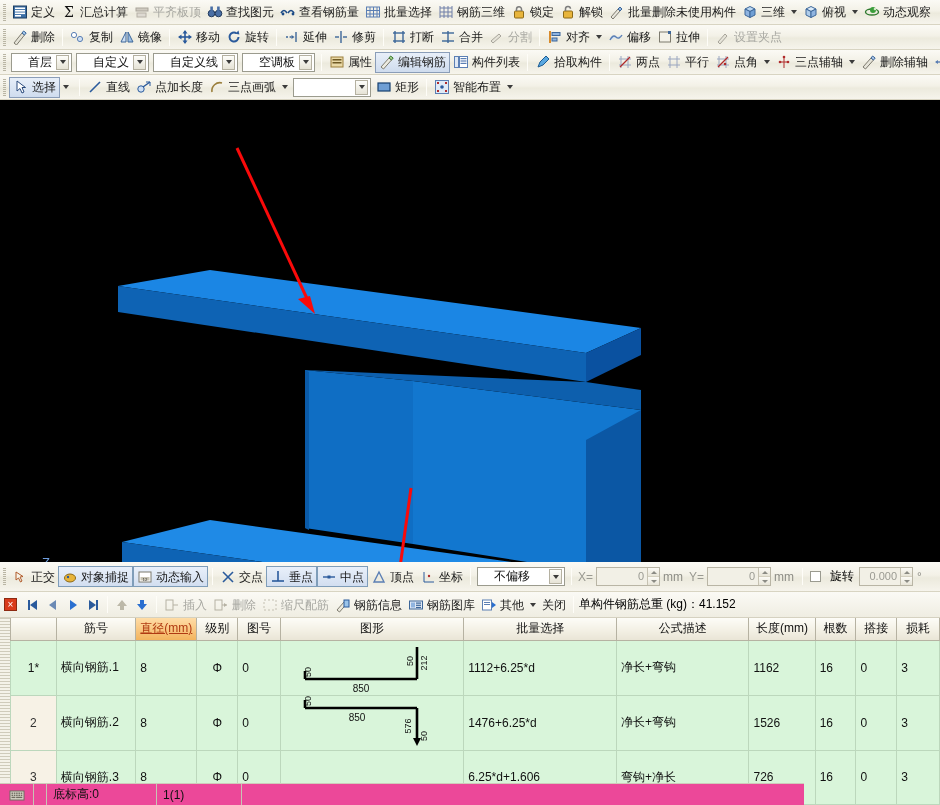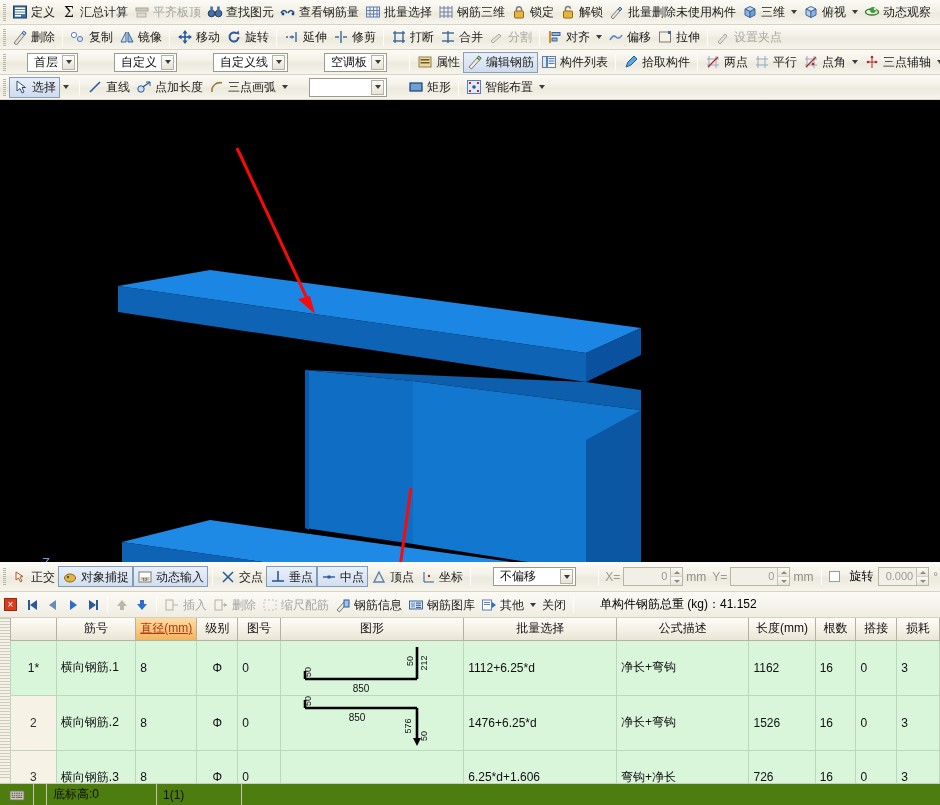--- a/index.html
+++ b/index.html
@@ -46,22 +46,22 @@
     border-top:4px solid #3b3b3b; margin-left:3px; flex:0 0 auto;
   }
 
   
   .ic { width:16px; height:16px; flex:0 0 auto; display:block; }
 
   
   .combo {
     display:inline-flex; align-items:center; justify-content:space-between;
     height:19px; background:#fff; border:1px solid #9b9b8e;
-    padding:0 2px 0 6px; font-size:12px; color:#111;
-    margin:0 18px;
+    padding:0 2px 0 16px; font-size:12px; color:#111;
+    margin:0 2px;
   }
   .combo .cv { overflow:hidden; }
   .combo .cbtn {
     width:13px;height:15px;margin-left:4px;
     background:linear-gradient(to bottom,#fdfdfa,#e6e3d6);
     border:1px solid #b5b1a1;
     display:flex;align-items:center;justify-content:center;
   }
   .btn-sunken {
     border:1px solid #8a9db8;
@@ -157,22 +157,22 @@
   }
   td.rowhdr.plain { background:#f7f2e6; color:#333; }
   td.sel {
     background:#c5e5e2;
     border-left:2px solid #111;
   }
   td.figure { padding:0; position:relative; }
 
   
   #statusbar {
-    position:absolute; left:0; bottom:0; width:940px; height:22px;
-    background:#4d7c0f; border-top:1px solid #cfcbba;
+    position:absolute; left:0; bottom:0; width:804px; height:22px;
+    background:#ec4899; border-top:1px solid #cfcbba;
     display:flex; align-items:center; font-size:12px; color:#111;
     overflow:hidden;
   }
   #statusbar .sb-cell {
     border-right:1px solid #c8c4b4; height:22px;
     display:flex; align-items:center; padding:0 6px;
     overflow:hidden; white-space:nowrap;
   }
   .scrollrail {
     width:10px; background:#e9e7dc;
@@ -988,21 +988,21 @@
             <polygon points="15,8 11,5 11,11" fill="#2a6fd0"></polygon>
           </svg>
         </span>
         <span class="lbl">其他</span>
         <span class="caret"></span>
       </span>
       <span class="tbitem">
         <span class="lbl">关闭</span>
       </span>
       <span class="sep"></span>
-      <span class="lbl" style="margin-left:22px">单构件钢筋总重 (kg)：41.152</span>
+      <span class="lbl" style="margin-left:1px">单构件钢筋总重 (kg)：41.152</span>
     </div>
   <div style="display:flex;">
     <div class="scrollrail" style="height:160px;"></div>
     <div style="flex:1;overflow:hidden;">
       <table class="grid" id="rebar-grid">
         <colgroup>
           <col style="width:45px">
             <col style="width:78px">
             <col style="width:60px">
           <col style="width:40px">

